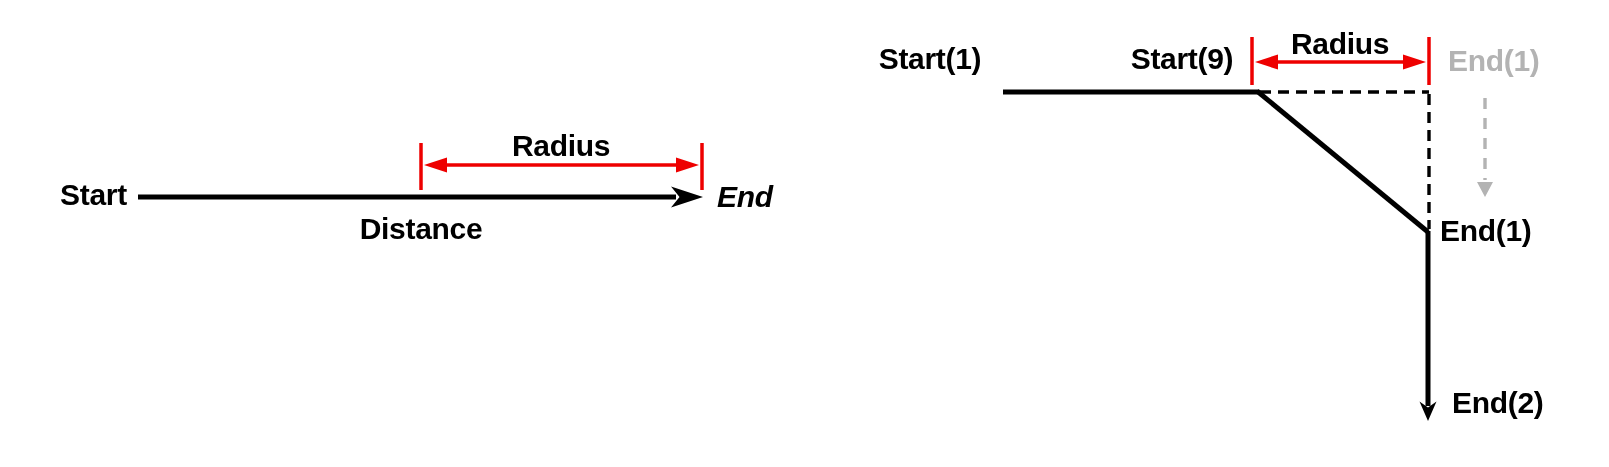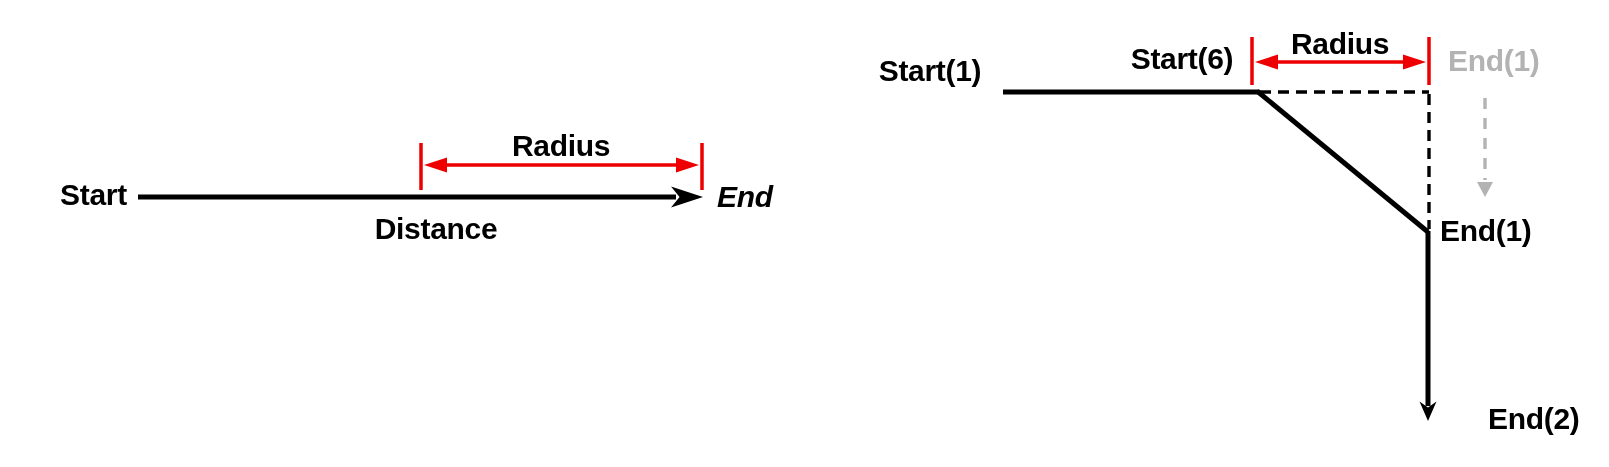--- a/index.html
+++ b/index.html
@@ -33,28 +33,28 @@
     letter-spacing: -0.3px;
     color: var(--ink);
     white-space: nowrap;
   }
   .lbl.centered { transform: translateX(-50%); }
   .lbl.ghost { color: var(--gray); }
 
   
   .pos-start      { left: 60px;   top: 180px; }
   .pos-end        { left: 717px;  top: 182px; font-style: italic; }
-  .pos-distance   { left: 421px;  top: 214px; margin-left: 15px; }
+  .pos-distance   { left: 421px;  top: 214px; }
   .pos-radius-l   { left: 561px;  top: 131px; }
-  .pos-start1     { left: 930px;  top: 56px; text-align: right; }
+  .pos-start1     { left: 930px;  top: 44px; text-align: right; }
   .pos-start2     { left: 1182px; top: 44px; }
   .pos-radius-r   { left: 1340px; top: 29px; }
   .pos-end1-ghost { left: 1448px; top: 46px; }
   .pos-end1       { left: 1440px; top: 216px; }
-  .pos-end2       { left: 1452px; top: 404px; margin-left: 36px; }
+  .pos-end2       { left: 1452px; top: 388px; }
 
   .stroke-ink   { stroke: var(--ink); }
   .stroke-red   { stroke: var(--red); }
   .stroke-gray  { stroke: var(--gray); }
   .fill-ink     { fill: var(--ink); }
   .fill-red     { fill: var(--red); }
   .fill-gray    { fill: var(--gray); }
 </style>
 </head>
 <body style="background: rgb(255, 255, 255);">
@@ -97,19 +97,19 @@
       <path d="M 1426 62 L 1403 54.5 L 1403 69.5 Z" class="fill-red"></path>
     </g>
   </svg>
 
   <span class="lbl pos-start">Start</span>
   <span class="lbl pos-end">End</span>
   <span class="lbl pos-radius-l centered">Radius</span>
   <span class="lbl pos-distance centered">Distance</span>
 
   <span class="lbl pos-start1 centered">Start(1)</span>
-  <span class="lbl pos-start2 centered">Start(6)</span>
+  <span class="lbl pos-start2 centered">Start(9)</span>
   <span class="lbl pos-radius-r centered">Radius</span>
   <span class="lbl pos-end1-ghost ghost">End(1)</span>
   <span class="lbl pos-end1">End(1)</span>
   <span class="lbl pos-end2">End(2)</span>
 
 </div>
 
 </body></html>

